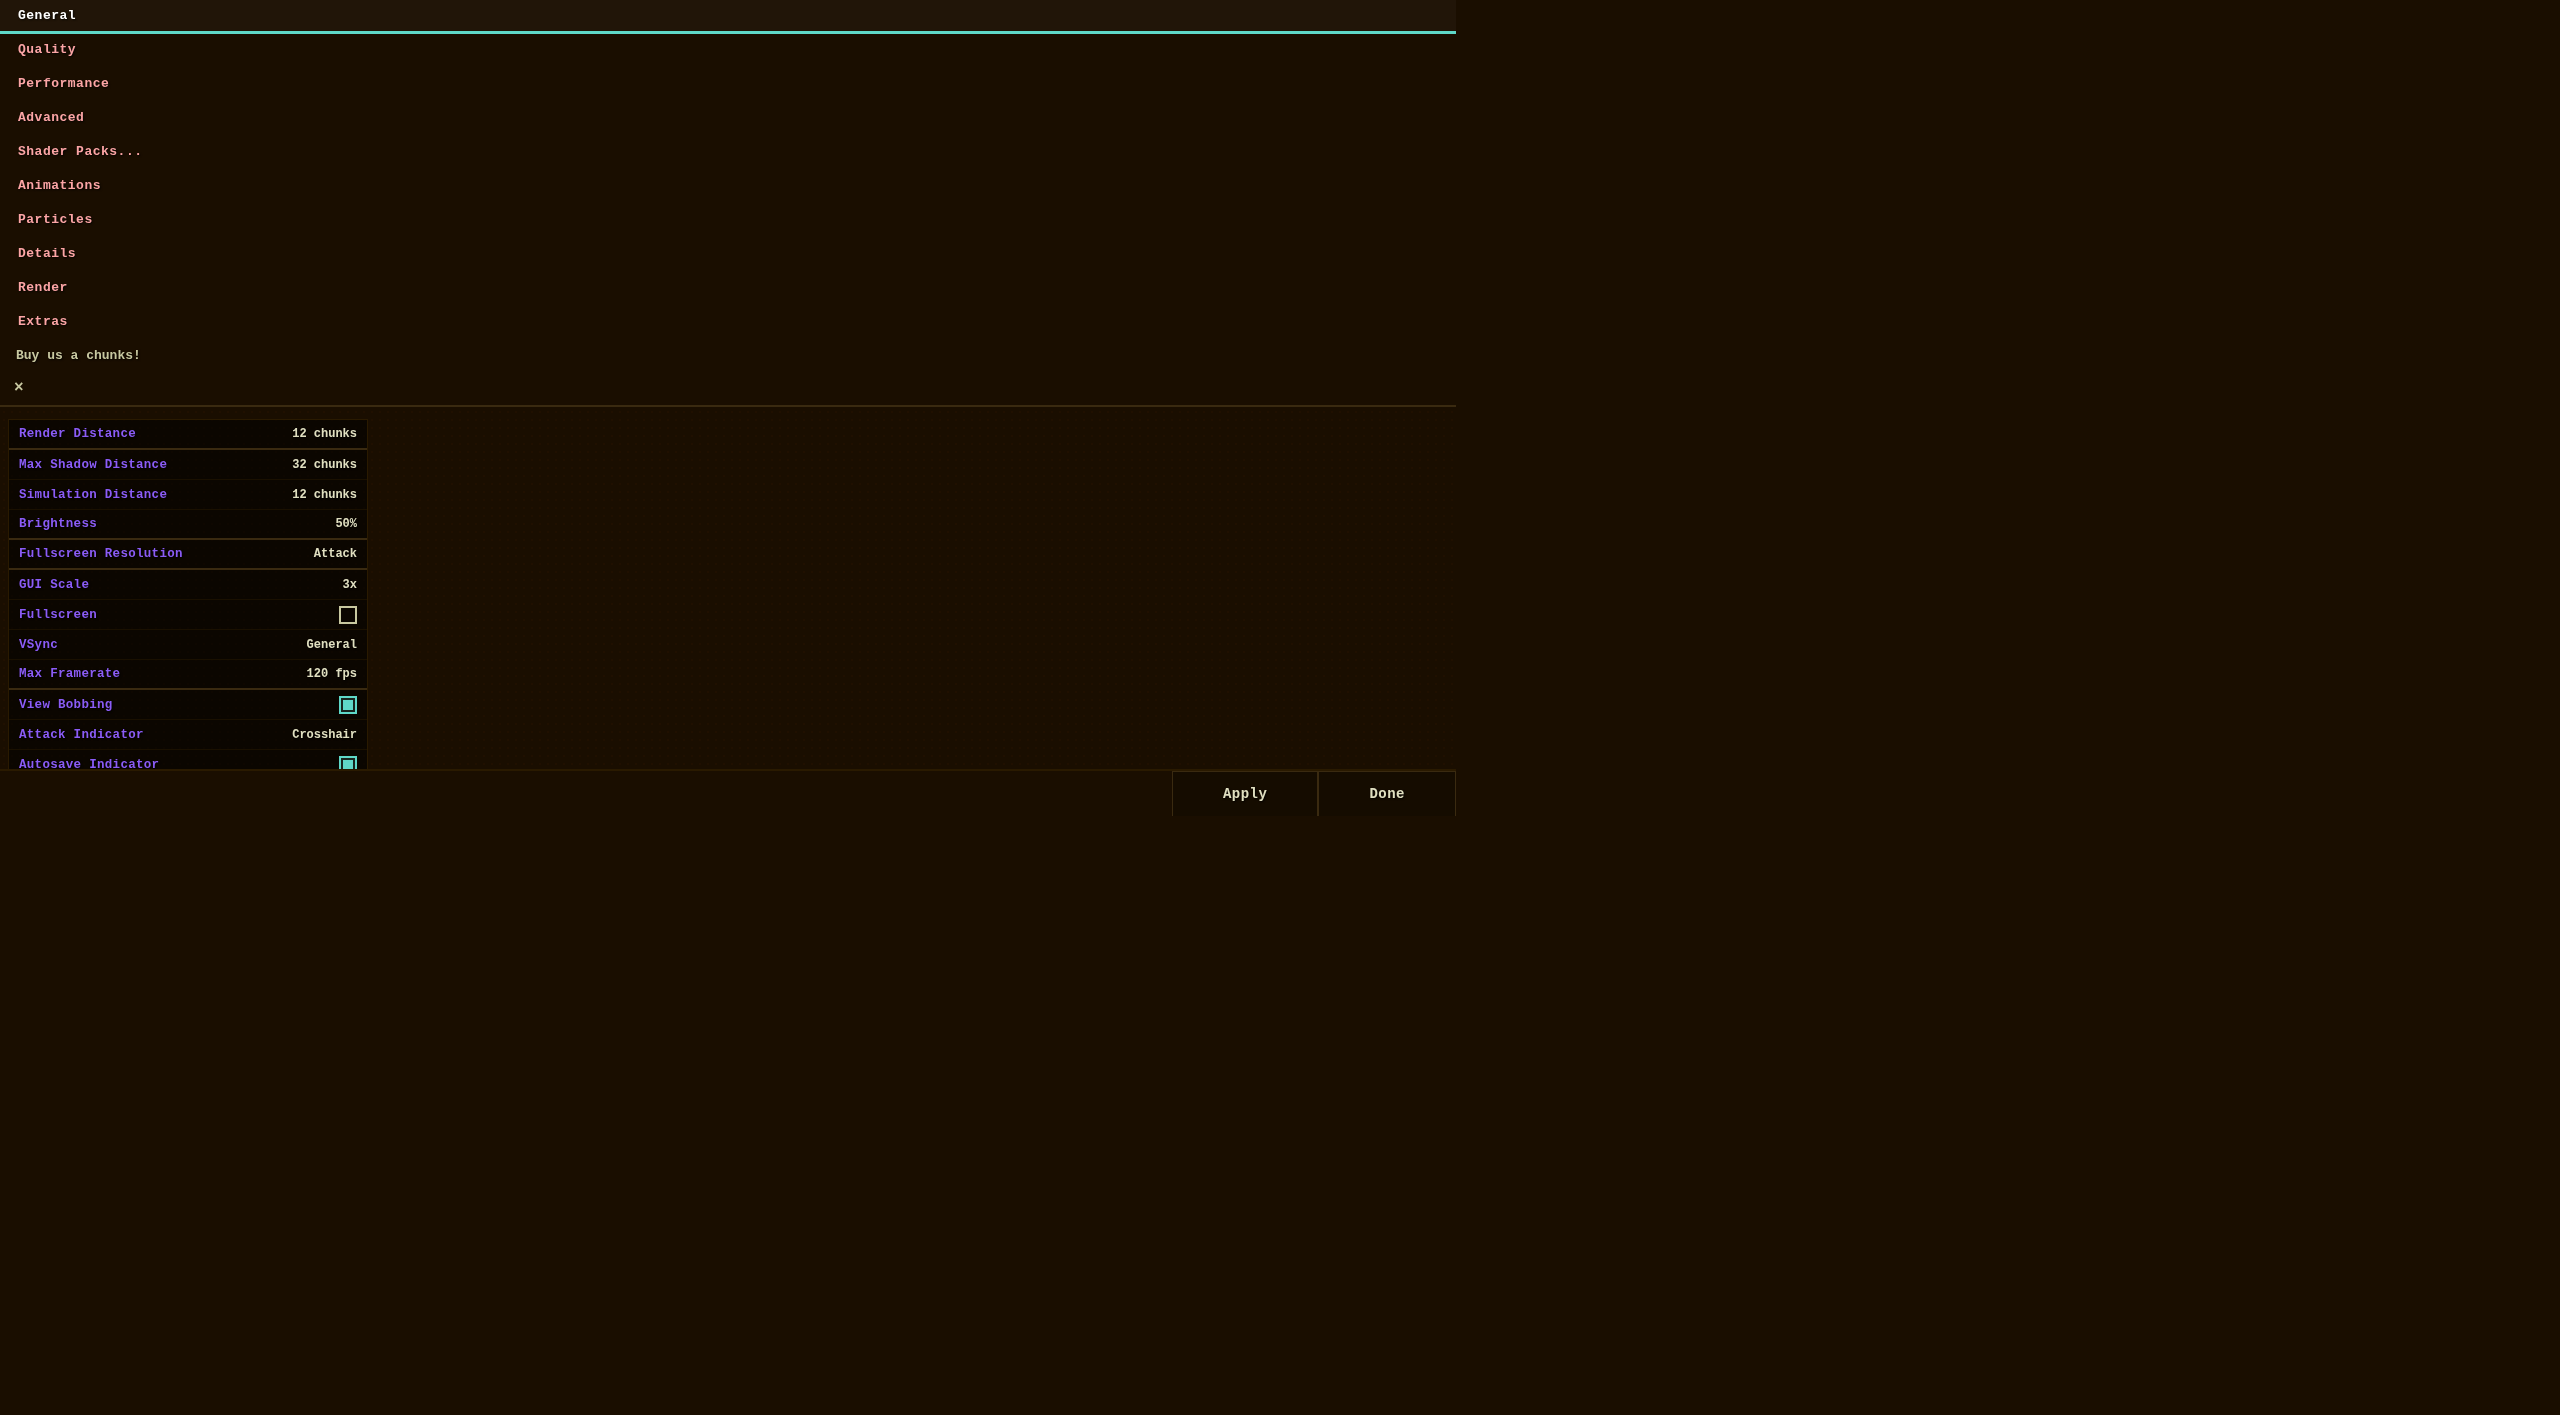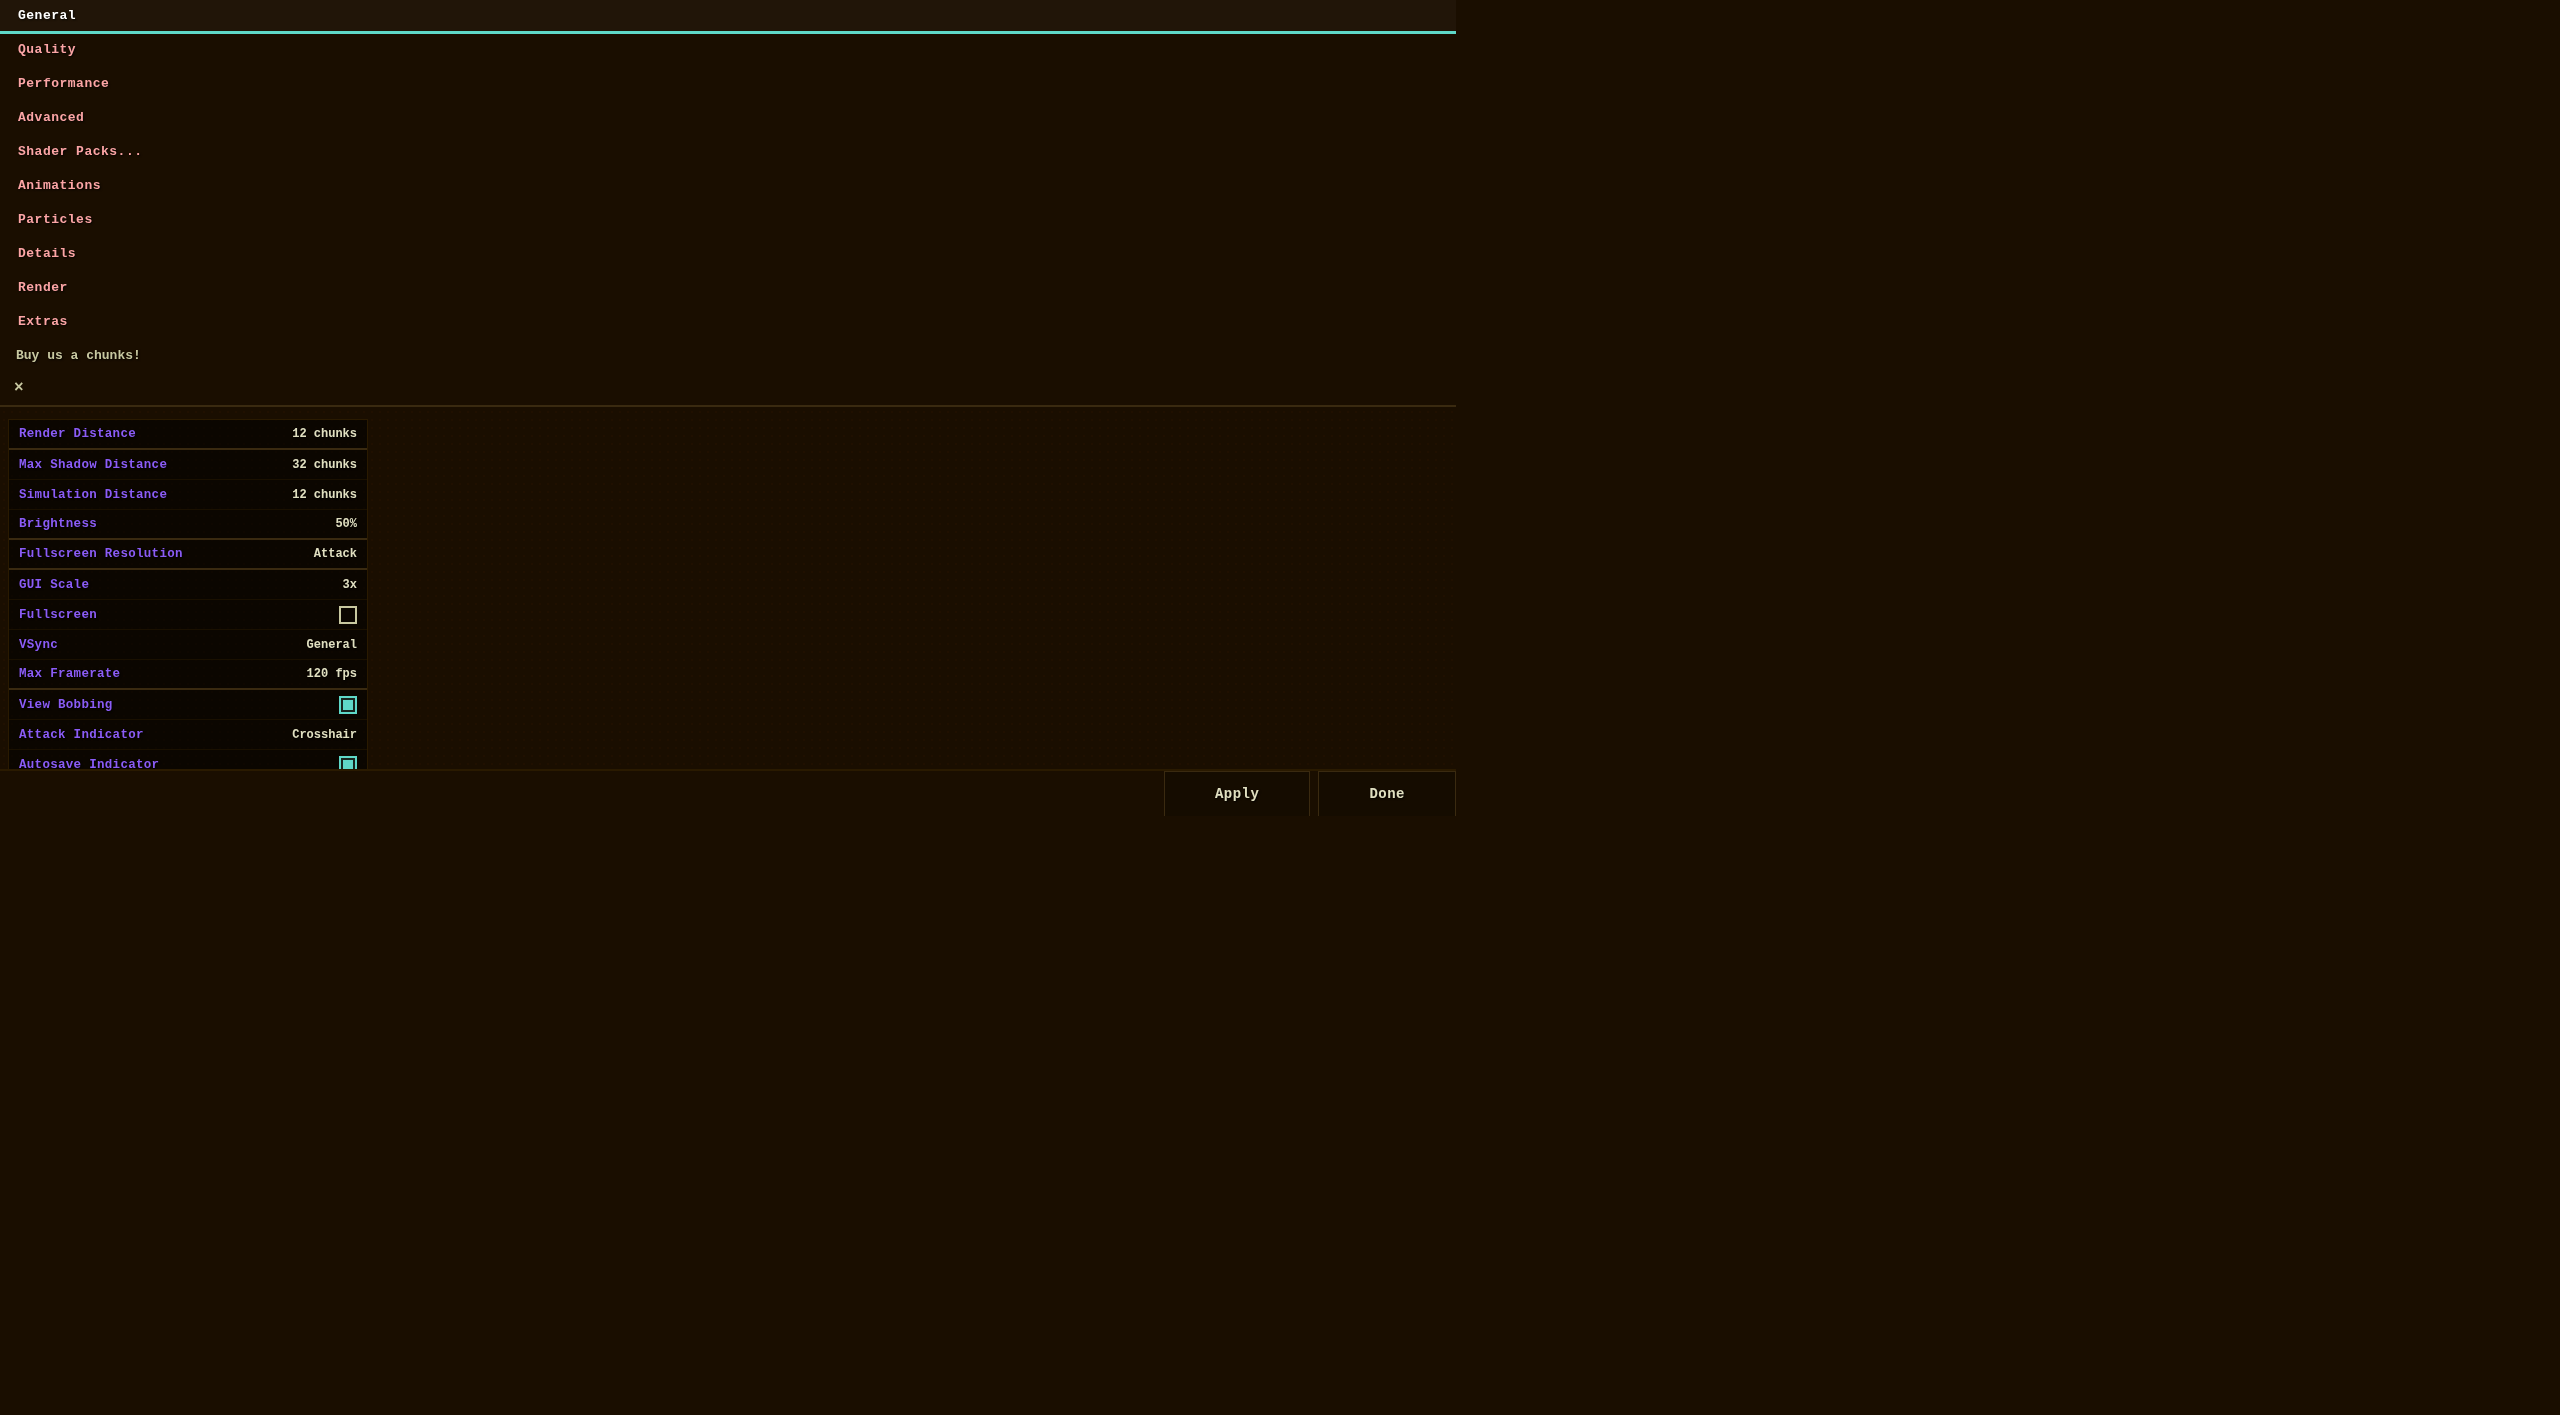--- a/index.html
+++ b/index.html
@@ -188,21 +188,21 @@
       align-items: center;
       justify-content: center;
     }
 
     
     .bottom-bar {
       position: absolute;
       bottom: 0;
       right: 0;
       display: flex;
-      gap: 8px;
+      gap: 0;
       background-color: #1a0e00;
       border-top: 2px solid #2a1a00;
       width: 100%;
       justify-content: flex-end;
     }
 
     .bottom-btn {
       padding: 14px 50px;
       color: #e0dfc0;
       font-size: 14px;

